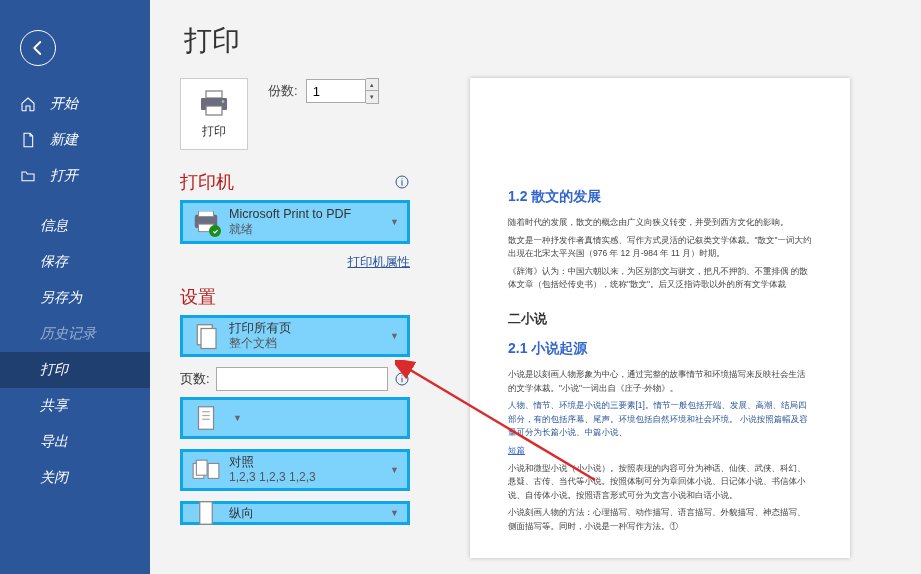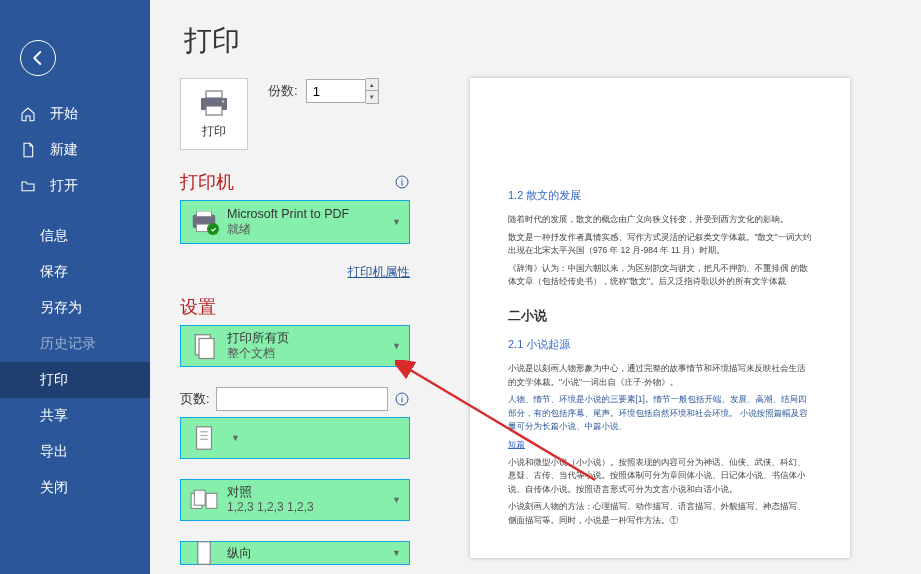--- a/index.html
+++ b/index.html
@@ -1,21 +1,21 @@
 <!DOCTYPE html>
 <html><head>
 <meta charset="utf-8">
 <style>
   * { margin: 0; padding: 0; box-sizing: border-box; font-family: "Microsoft YaHei", "Segoe UI", sans-serif; }
   body { background: #f3f3f3; width: 921px; height: 574px; overflow: hidden; position: relative; }
   
   .title-bar { position: absolute; top: 0; left: 0; right: 0; height: 22px; text-align: center; font-size: 12px; color: #555; line-height: 22px; }
   
   .sidebar { position: absolute; left: 0; top: 0; width: 150px; height: 100%; background: #2b579a; color: #fff; }
-  .sidebar-inner { padding-top: 30px; }
+  .sidebar-inner { padding-top: 20px; font-style: italic; }
   .back-btn { width: 36px; height: 36px; border: 1.5px solid #fff; border-radius: 50%; margin: 10px 0 20px 20px; display: flex; align-items: center; justify-content: center; cursor: pointer; }
   .back-btn svg { width: 18px; height: 18px; fill: #fff; }
   .nav-item { display: flex; align-items: center; padding: 9px 20px; font-size: 14px; cursor: pointer; }
   .nav-item .nav-icon { width: 16px; height: 16px; margin-right: 14px; display: inline-flex; align-items: center; justify-content: center; }
   .nav-item .nav-icon svg { width: 16px; height: 16px; fill: #fff; }
   .nav-item.text-only { padding-left: 40px; }
   .nav-item.active { background: #1e3f6f; }
   .nav-item.disabled { opacity: 0.5; }
   
   .main { position: absolute; left: 150px; right: 0; top: 0; bottom: 0; background: #f3f3f3; padding: 22px 30px 0 30px; overflow: hidden; }
@@ -34,40 +34,40 @@
   .copies input { width: 60px; height: 24px; border: 1px solid #aaa; margin-left: 8px; padding: 0 6px; font-size: 13px; }
   .spin-btns { display: flex; flex-direction: column; border: 1px solid #aaa; border-left: none; }
   .spin-btns div { width: 12px; height: 12px; background: #eee; font-size: 6px; display: flex; align-items: center; justify-content: center; cursor: pointer; color:#555; }
   .spin-btns div:first-child { border-bottom: 1px solid #aaa; }
   
   .section-header { display: flex; align-items: center; justify-content: space-between; margin-bottom: 6px; }
   .section-title { font-size: 18px; color: #b91c1c; font-weight: 400; }
   .info-icon { width: 16px; height: 16px; }
   .info-icon svg { width: 16px; height: 16px; fill: none; stroke: #2b579a; stroke-width: 1.5; }
   
-  .combo { display: flex; align-items: center; border: 1px solid #0ea5e9; background: #86efac; padding: 4px 8px; margin-bottom: 20px; cursor: pointer; position: relative; height: 42px; }
+  .combo { display: flex; align-items: center; border: 3px solid #0ea5e9; background: #7dd3fc; padding: 4px 8px; margin-bottom: 10px; cursor: pointer; position: relative; height: 42px; }
   .combo.tall { height: 44px; }
   .combo .c-icon { width: 30px; height: 30px; display: flex; align-items: center; justify-content: center; margin-right: 8px; flex-shrink: 0; }
   .combo .c-body { flex: 1; display: flex; flex-direction: column; justify-content: center; line-height: 1.3; overflow: hidden; }
   .combo .c-main { font-size: 12.5px; color: #333; }
   .combo .c-sub { font-size: 12px; color: #555; white-space: nowrap; }
   .combo .c-caret { font-size: 9px; color: #666; margin-left: 4px; }
   .combo .c-badge { position: absolute; left: 26px; top: 22px; width: 12px; height: 12px; background: #1a8d1a; border-radius: 50%; display: flex; align-items: center; justify-content: center; }
   .combo .c-badge svg { width: 7px; height: 7px; fill: #fff; }
   
   .link-right { text-align: right; font-size: 12.5px; margin-bottom: 14px; }
   .link-right a { color: #2b579a; text-decoration: underline; cursor: pointer; }
   
   .page-row { display: flex; align-items: center; margin-bottom: 6px; }
   .page-row .lbl { font-size: 13px; color: #333; margin-right: 6px; }
   .page-row input { flex: 1; height: 24px; border: 1px solid #aaa; padding: 0 6px; font-size: 12px; }
   .page-row .info-mini { width: 16px; margin-left: 6px; }
   
   .preview { background: #fff; box-shadow: 0 0 4px rgba(0,0,0,0.25); width: 380px; height: 480px; padding: 40px 38px 20px 38px; font-size: 9px; color: #333; overflow: hidden; }
-  .preview h3 { color: #3366cc; font-size: 11px; font-weight: normal; margin-bottom: 10px; }
+  .preview h3 { color: #3366cc; font-size: 14px; font-weight: bold; margin-bottom: 10px; }
   .preview h2 { color: #333; font-size: 13px; font-weight: bold; margin: 18px 0 12px 0; }
   .preview p { font-size: 8.5px; line-height: 1.6; color: #444; margin-bottom: 4px; }
   .preview a { color: #3366cc; text-decoration: underline; }
   .preview .idx { font-size: 8.5px; color:#2b579a; }
   
   .annotation-arrow { position: absolute; left: 395px; top: 360px; pointer-events: none; z-index: 50; }
 </style>
 </head>
 <body>
 

